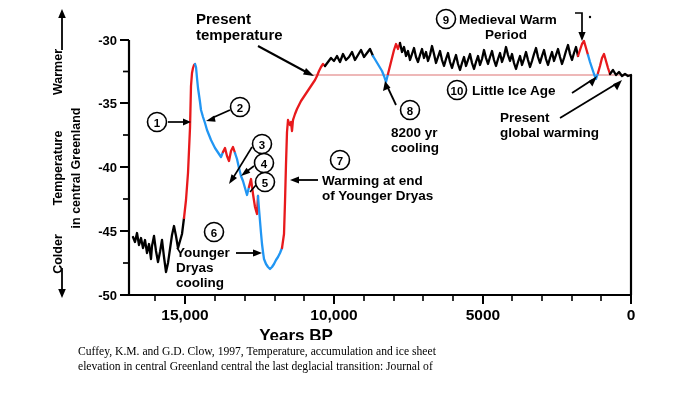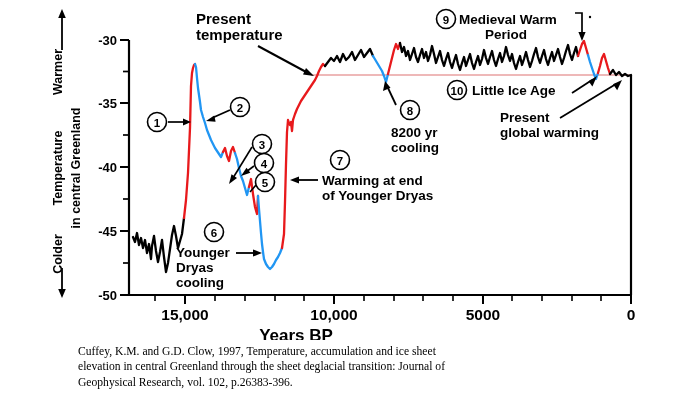--- a/index.html
+++ b/index.html
@@ -251,17 +251,16 @@
       <text class="anno" x="500" y="137">global warming</text>
       <line x1="560" y1="118" x2="616" y2="84" stroke="#000" stroke-width="1.8"></line>
       <polygon points="622,80 613,84.2 617.2,90.2" fill="#000"></polygon>
     </g>
 
   </svg>
   </div>
 
   <div class="caption">
     <div>Cuffey, K.M. and G.D. Clow, 1997, Temperature, accumulation and ice sheet</div>
-    <div>elevation in central Greenland through the sheet deglacial transition: Journal of</div>
-    <div>Geophysical Research, vol. 102, p.26383-396.</div>
+    <div>elevation in central Greenland central the last deglacial transition: Journal of</div>
   </div>
 
 </div>
 
 </body></html>

